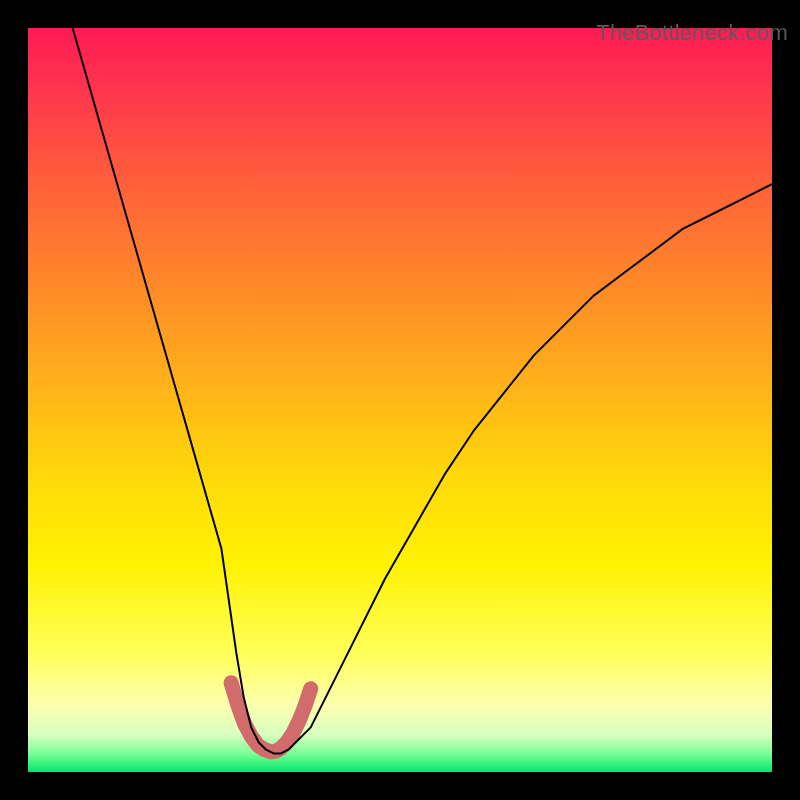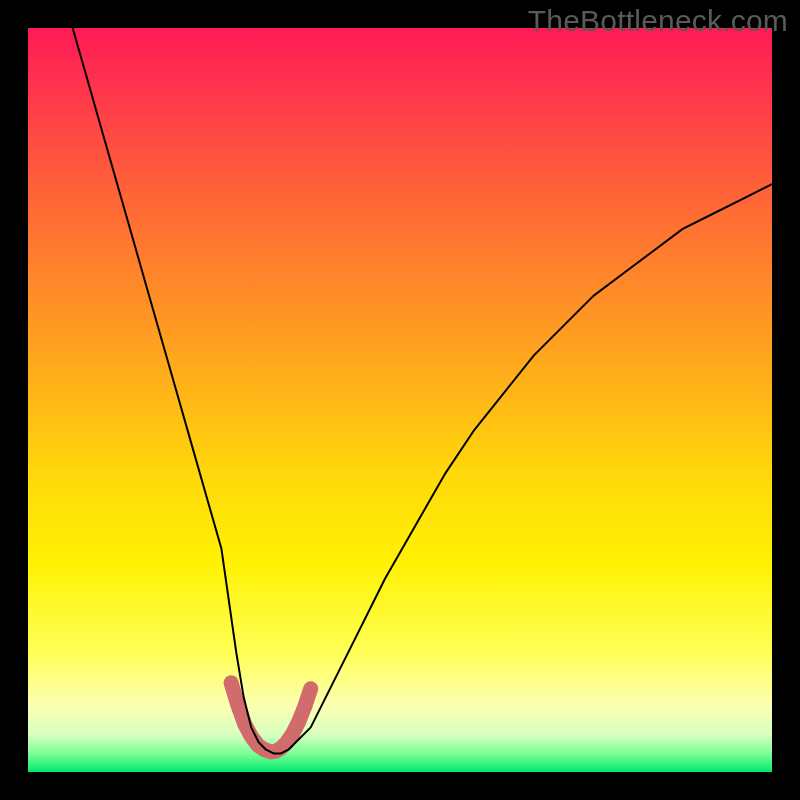--- a/index.html
+++ b/index.html
@@ -46,24 +46,24 @@
     );
   }
   svg.curves {
     position: absolute;
     inset: 0;
     width: 100%;
     height: 100%;
   }
   .watermark {
     position: absolute;
-    top: 4px;
+    top: 20px;
     right: 12px;
     color: #5a5a5a;
-    font-size: 30px;
+    font-size: 22px;
     letter-spacing: 0.2px;
     user-select: none;
     margin-left: 7px;
   }
 </style>
 </head>
 <body>
 
 <div class="frame">
   <div class="plot">

